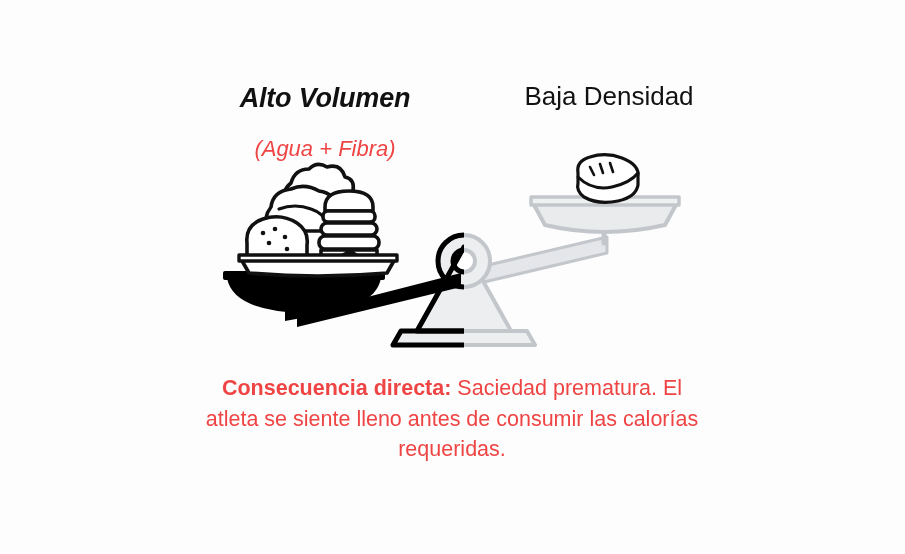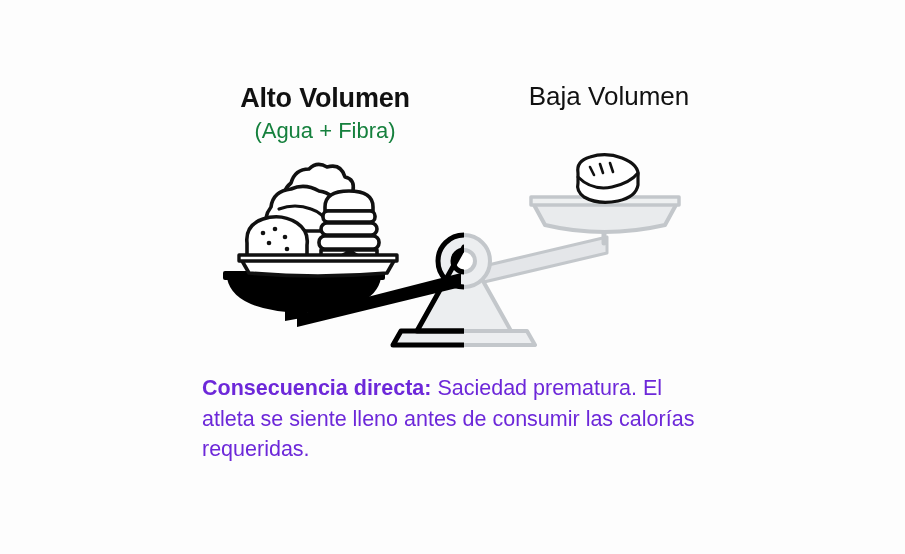--- a/index.html
+++ b/index.html
@@ -19,37 +19,37 @@
     inset: 0;
     width: 905px;
     height: 554px;
   }
 
   
   .heading-block {
     position: absolute;
     text-align: center;
   }
-  #heading-left  { left: 205px; top: 83px;  width: 240px; }
+  #heading-left  { left: 205px; top: 83px;  width: 240px; font-style: italic; }
   #heading-right { left: 490px; top: 80px;  width: 238px; }
 
   .heading-main {
     font-size: 27px;
     font-weight: bold;
     line-height: 1.17;
     letter-spacing: -0.2px;
     color: #111111;
     white-space: nowrap;
   }
   .heading-sub {
     font-size: 22px;
     font-weight: normal;
     line-height: 1.3;
-    color: #15803d;
-    margin-top: 2px;
+    color: #ef4444;
+    margin-top: 20px;
     white-space: nowrap;
   }
   .heading-plain {
     font-size: 26px;
     font-weight: normal;
     line-height: 1.27;
     color: #111111;
   }
 
   
@@ -61,38 +61,39 @@
     height: 215px;
   }
   #scale-illustration svg { display: block; width: 500px; height: 215px; }
 
   
   #caption {
     position: absolute;
     left: 202px;
     top: 373px;
     width: 500px;
+    text-align: center;
     font-size: 21.5px;
     line-height: 1.42;
-    color: #6d28d9;
+    color: #ef4444;
   }
   #caption .caption-lead { font-weight: bold; }
 </style>
 </head>
 <body>
 
 <div id="stage">
 
   <div class="heading-block" id="heading-left">
     <div class="heading-main">Alto Volumen</div>
     <div class="heading-sub">(Agua + Fibra)</div>
   </div>
 
   <div class="heading-block" id="heading-right">
-    <div class="heading-plain">Baja Volumen</div>
+    <div class="heading-plain">Baja Densidad</div>
   </div>
 
   <div id="scale-illustration">
     <svg viewBox="0 0 500 215" xmlns="http://www.w3.org/2000/svg">
 
       <g>
 
         <g>
           <path d="M252 125 L392 92 L392 108 L252 141 Z" fill="#e4e6e9" stroke="#c3c7cb" stroke-width="3" stroke-linejoin="round"></path>
         </g>

